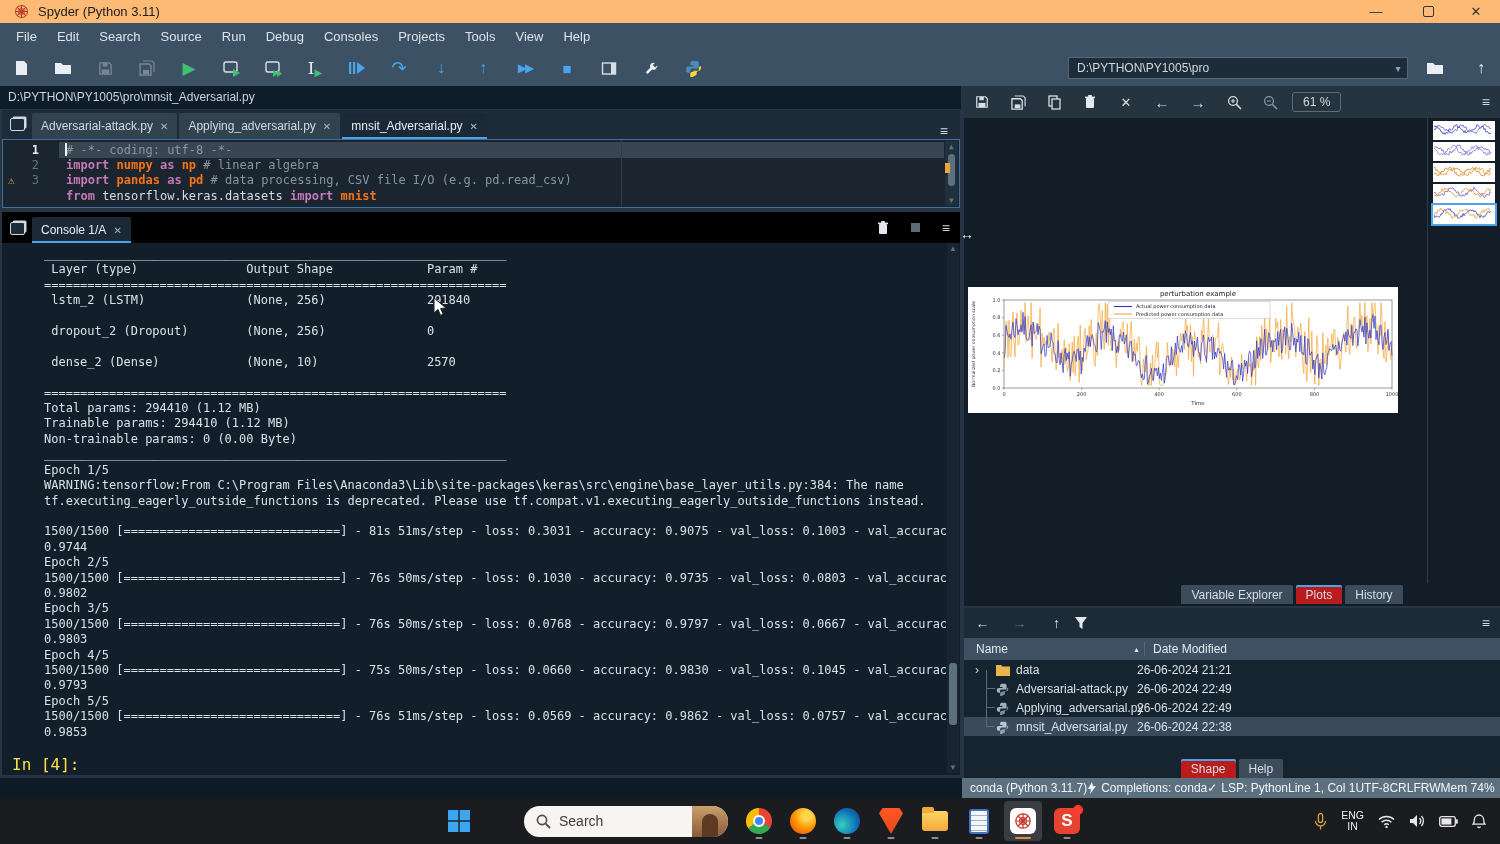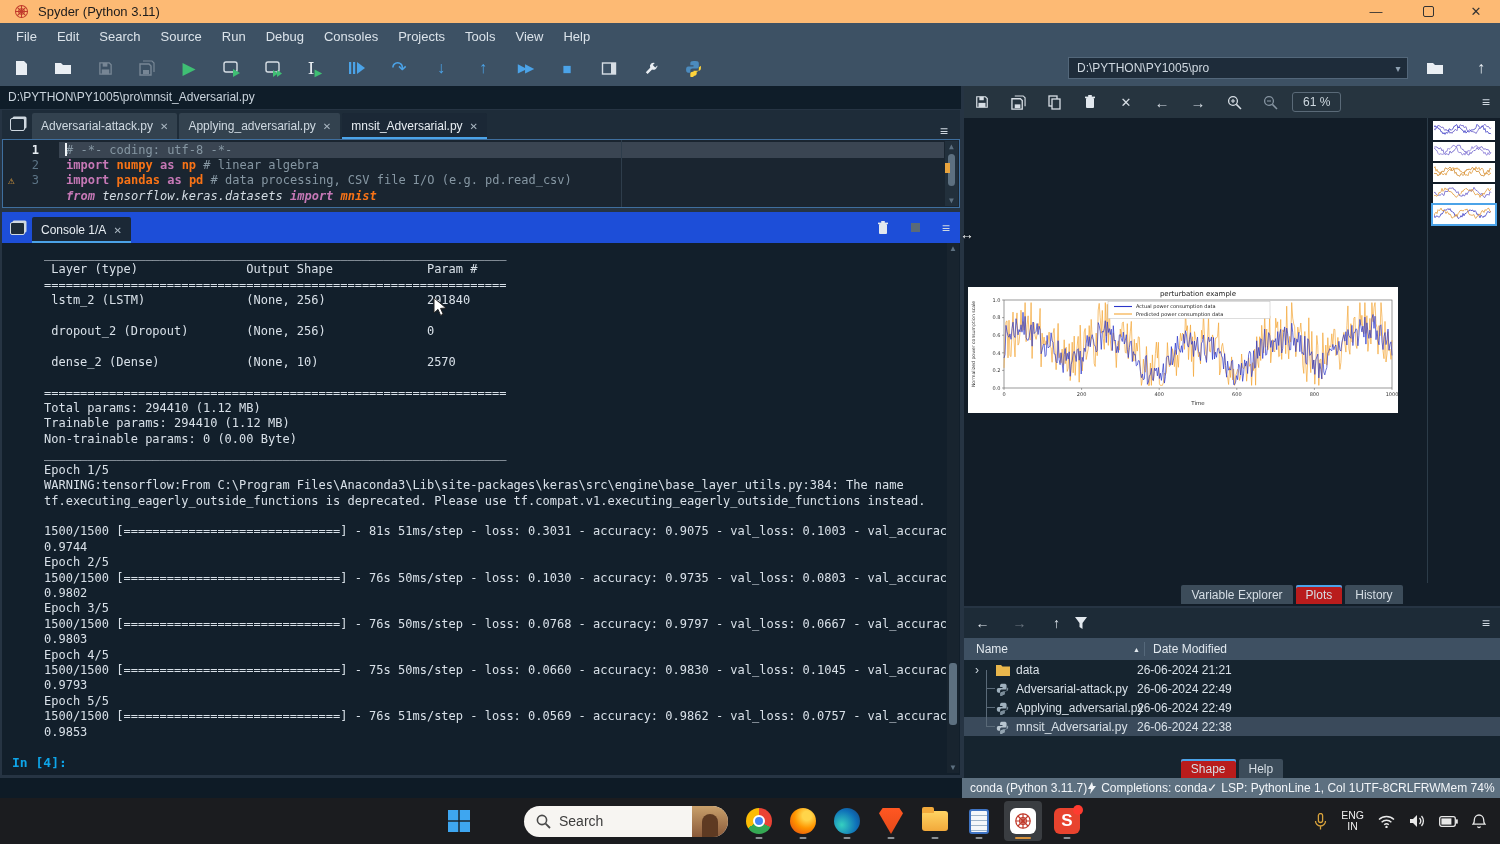--- a/index.html
+++ b/index.html
@@ -48,25 +48,25 @@
   .tk-plain{color:#d3dce3;}
   .tk-comment{color:#8697a3;}
   .caret{position:absolute;left:62px;top:3px;width:1.5px;height:13px;background:#f0f4f7;}
   .gwarn{position:absolute;left:5px;color:#e8a33d;font-size:11px;}
   .escroll{position:absolute;right:1px;top:1px;bottom:1px;width:13px;background:#22303c;}
   .escroll .thumbpill{position:absolute;left:3px;top:13px;width:7px;height:32px;background:#5d7080;border-radius:4px;}
   .escroll .mark{position:absolute;left:0;top:22px;width:5px;height:10px;background:#e8a33d;}
   .sarrow{position:absolute;left:0;width:13px;text-align:center;color:#5d7080;font-size:8px;}
   
   .console-pane{left:2px;top:212px;width:958px;height:563px;background:#121f2b;}
-  .ctabbar{display:flex;align-items:flex-end;height:31px;background:#1d4ed8;position:relative;}
+  .ctabbar{display:flex;align-items:flex-end;height:31px;background:#000000;position:relative;}
   .ctab-icons{position:absolute;right:10px;top:0;height:31px;display:flex;align-items:center;gap:22px;}
   .console-body{position:absolute;left:0;top:31px;right:0;bottom:0;overflow:hidden;padding-left:32px;}
   .console-body pre{margin:0;padding:4px 0 0 10px;font-family:"DejaVu Sans Mono",monospace;font-size:12px;line-height:15.4px;color:#d8e0e8;}
-  .prompt{position:absolute;left:10px;top:512px;font-family:"DejaVu Sans Mono",monospace;font-size:13px;color:#0ea5e9;font-weight:bold;}
+  .prompt{position:absolute;left:10px;top:512px;font-family:"DejaVu Sans Mono",monospace;font-size:16px;color:#fde047;font-weight:normal;}
   .cscroll{position:absolute;right:1px;top:0;bottom:2px;width:12px;background:#18242f;}
   .cscroll .thumbpill{position:absolute;left:2px;bottom:48px;width:8px;height:62px;background:#5d7080;border-radius:3px;}
   .graysq{width:9px;height:9px;background:#5a6a78;}
   
   .plots-pane{left:964px;top:86px;width:536px;height:520px;background:#121d28;}
   .ptoolbar{height:32px;background:#26343f;display:flex;align-items:center;position:relative;}
   .pticon{width:36px;height:32px;display:flex;align-items:center;justify-content:center;color:#d7dee5;font-size:13px;}
   .zoombox{border:1px solid #5a6a78;border-radius:3px;color:#cfd9e0;font-size:12px;padding:2px 10px;margin-left:4px;}
   .ptoolbar .endicon{position:absolute;right:10px;color:#cfd8e0;font-size:14px;}
   .plots-body{position:absolute;left:0;top:32px;right:0;bottom:23px;background:#121d28;}
@@ -273,21 +273,21 @@
     <div class="editor-body">
       <div class="curline"></div>
       <div class="colguide"></div>
       <span class="gnum cur" style="top:3px;">1</span>
       <span class="gnum" style="top:18px;">2</span>
       <span class="gnum" style="top:33px;">3</span>
       <span class="gwarn" style="top:34px;">⚠</span>
       <div class="eline" style="top:3px;"><span class="tk-comment"># -*- coding: utf-8 -*-</span></div>
       <div class="eline" style="top:18px;"><span class="tk-kw">import</span><span class="tk-plain"> </span><span class="tk-bold">numpy</span><span class="tk-plain"> </span><span class="tk-kw">as</span><span class="tk-plain"> </span><span class="tk-bold">np</span><span class="tk-plain"> </span><span class="tk-comment"># linear algebra</span></div>
       <div class="eline" style="top:33px;"><span class="tk-kw">import</span><span class="tk-plain"> </span><span class="tk-bold">pandas</span><span class="tk-plain"> </span><span class="tk-kw">as</span><span class="tk-plain"> </span><span class="tk-bold">pd</span><span class="tk-plain"> </span><span class="tk-comment"># data processing, CSV file I/O (e.g. pd.read_csv)</span></div>
-      <div class="eline" style="top:49px;font-style:italic;"><span class="tk-kw">from</span><span class="tk-plain"> tensorflow.keras.datasets </span><span class="tk-kw">import</span><span class="tk-plain"> </span><span class="tk-bold">mnist</span></div>
+      <div class="eline" style="top:49px;"><span class="tk-kw">from</span><span class="tk-plain"> tensorflow.keras.datasets </span><span class="tk-kw">import</span><span class="tk-plain"> </span><span class="tk-bold">mnist</span></div>
       <span class="caret"></span>
       <div class="escroll">
         <span class="sarrow" style="top:1px;">▲</span>
         <span class="thumbpill"></span>
         <span class="mark"></span>
         <span class="sarrow" style="bottom:1px;">▼</span>
       </div>
     </div>
   </div>
 

